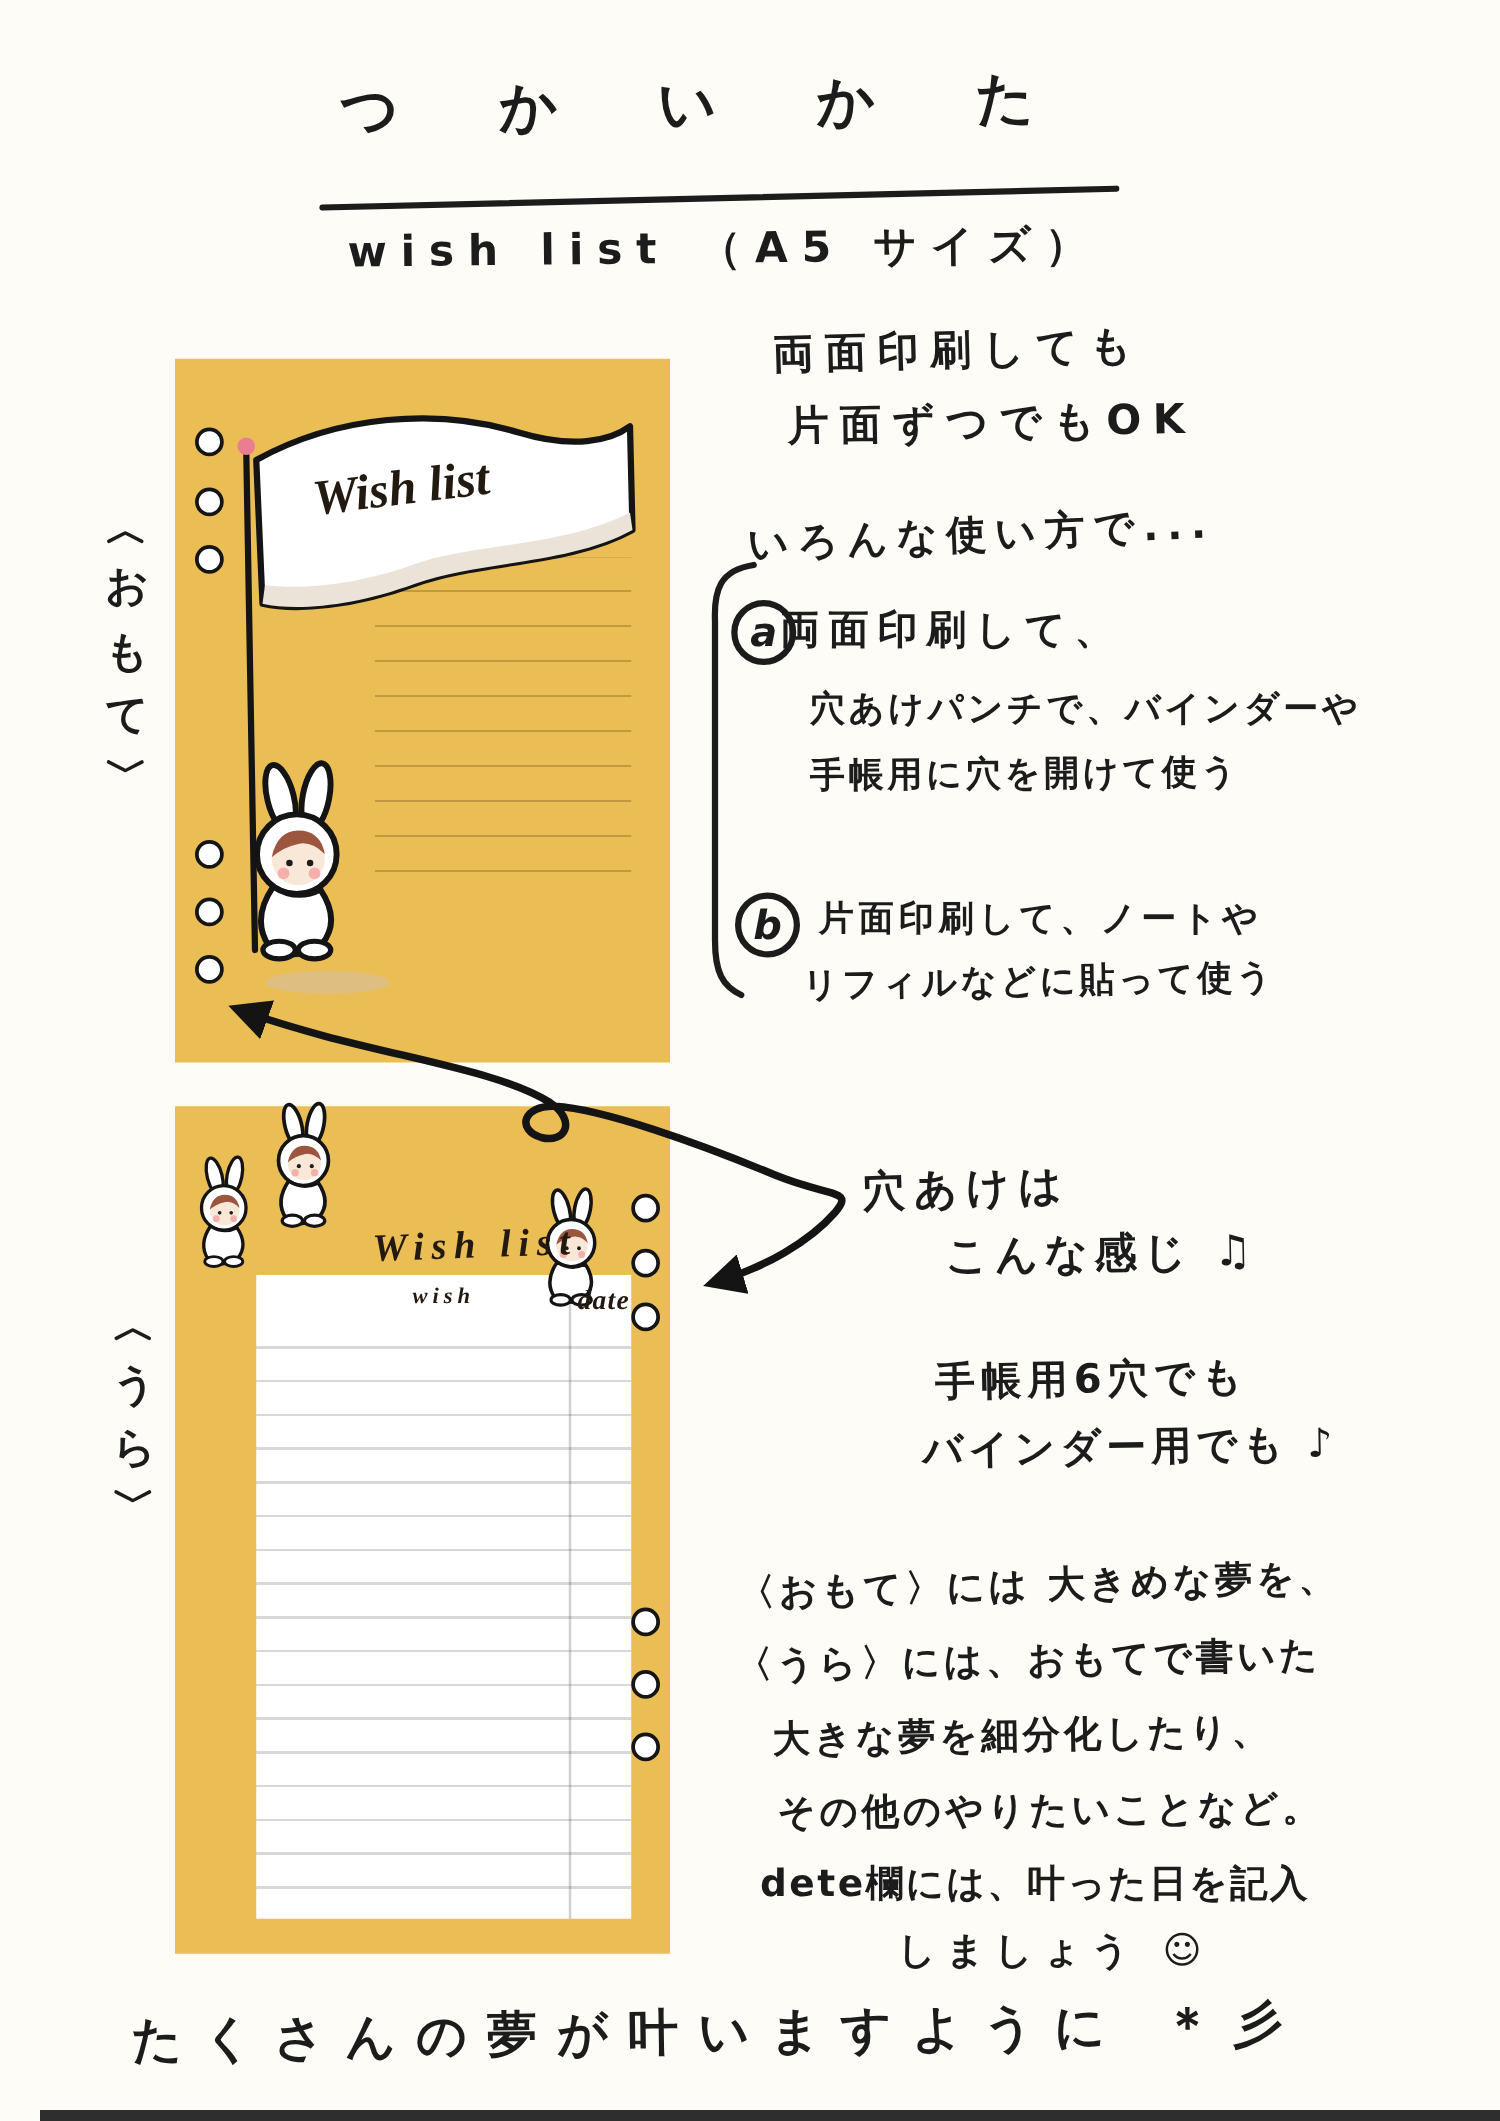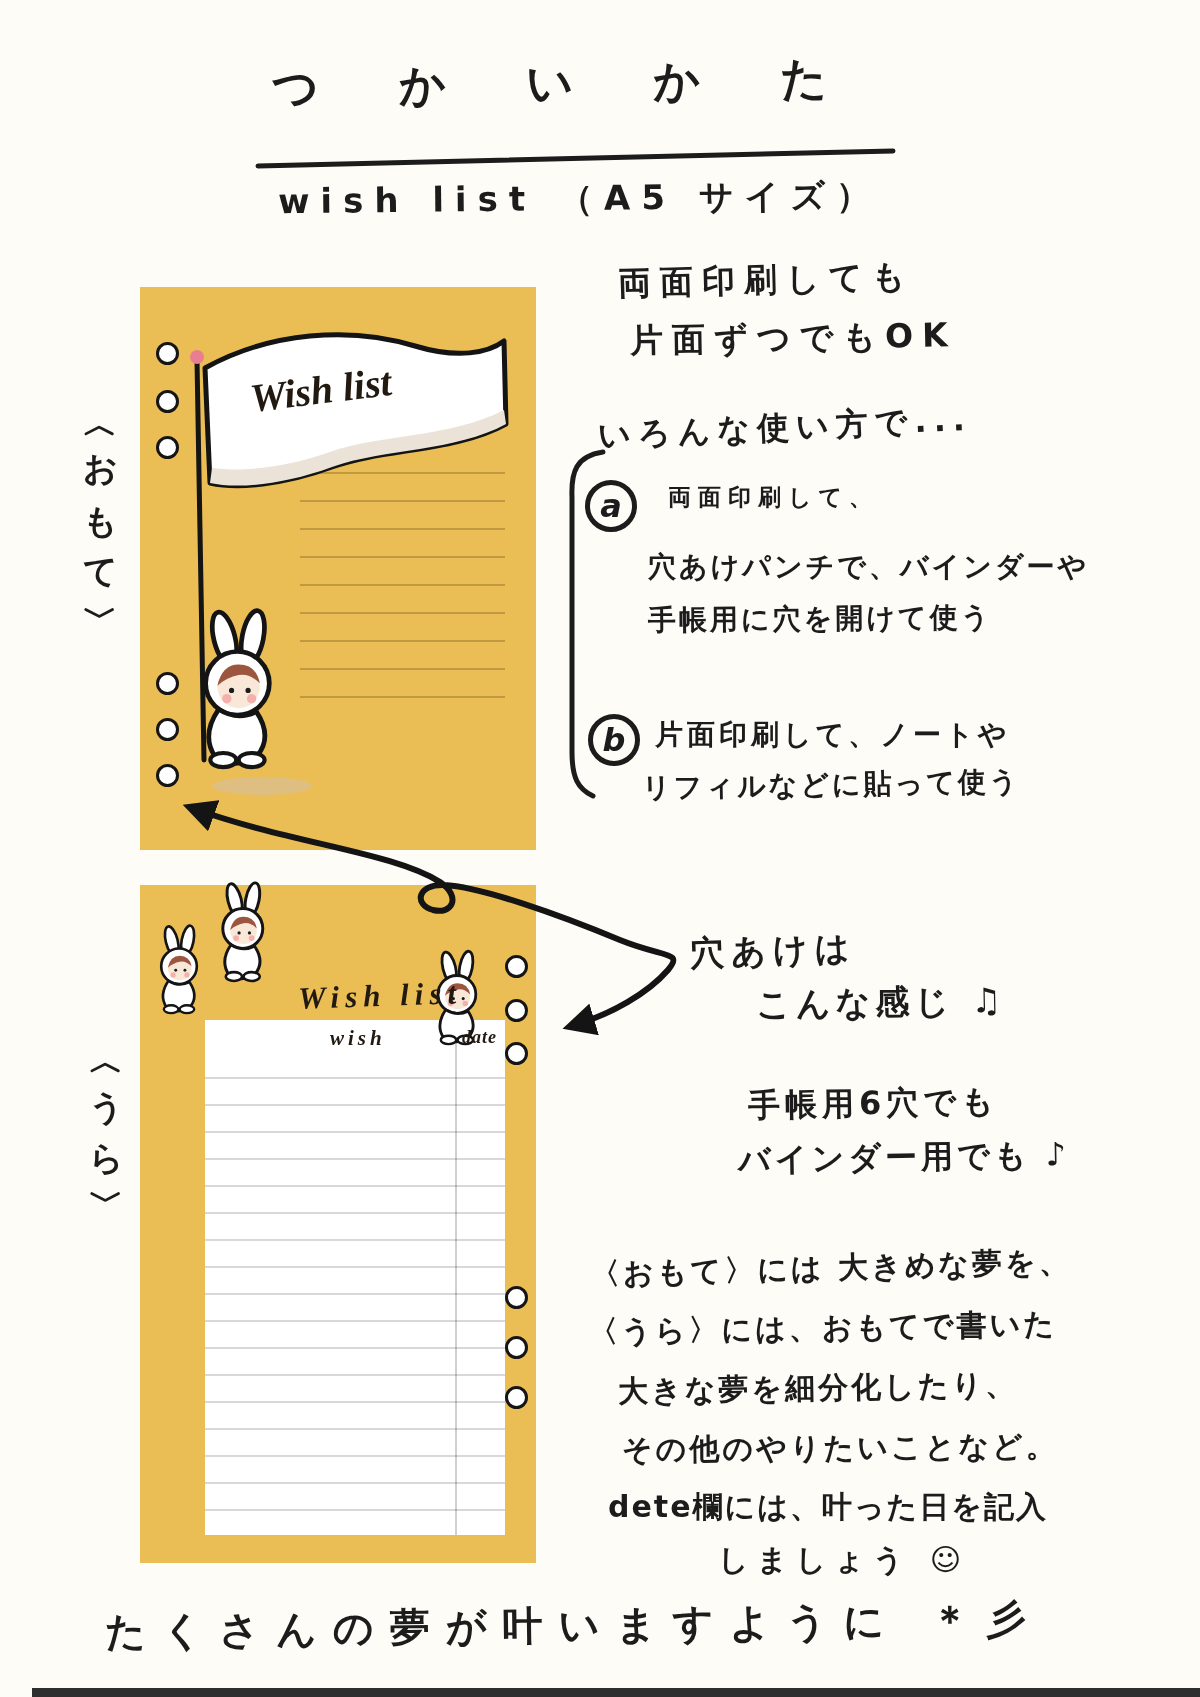--- a/index.html
+++ b/index.html
@@ -17,21 +17,21 @@
   .note1a{left:618px;top:258px;font-size:33px;letter-spacing:9px;transform:rotate(-1.5deg);}
   .note1b{left:630px;top:316px;font-size:33px;letter-spacing:9px;transform:rotate(-1deg);}
   .usage-intro{left:598px;top:406px;font-size:32px;letter-spacing:7px;transform:rotate(-2.5deg);}
   .opt-circle{
     width:52px;height:52px;border:5px solid #1c1c1c;border-radius:50%;
     font-size:32px;font-style:italic;font-weight:bold;display:flex;align-items:center;justify-content:center;
     background:#fdfcf7;box-sizing:border-box;
   }
   .a-circle{left:585px;top:480px;}
   .b-circle{left:588px;top:714px;}
-  .a-line1{left:668px;top:482px;font-size:23px;letter-spacing:7px;}
+  .a-line1{left:624px;top:482px;font-size:32px;letter-spacing:7px;}
   .a-line2{left:648px;top:548px;font-size:28px;letter-spacing:3px;text-align:right;}
   .a-line3{left:648px;top:600px;font-size:28px;letter-spacing:3px;transform:rotate(-0.5deg);}
   .b-line1{left:655px;top:716px;font-size:28px;letter-spacing:4px;}
   .b-line2{left:642px;top:766px;font-size:28px;letter-spacing:3px;transform:rotate(-1deg);}
   .holes-l1{left:690px;top:928px;font-size:34px;letter-spacing:7px;transform:rotate(-2deg);}
   .holes-l2{left:756px;top:980px;font-size:34px;letter-spacing:5px;transform:rotate(-1deg);}
   .holes-l3{left:748px;top:1082px;font-size:32px;letter-spacing:5px;transform:rotate(-1deg);}
   .holes-l4{left:738px;top:1136px;font-size:32px;letter-spacing:4px;transform:rotate(-1deg);}
   .det-l1{left:590px;top:1248px;font-size:30px;letter-spacing:3px;transform:rotate(-1.5deg);}
   .det-l2{left:588px;top:1308px;font-size:30px;letter-spacing:3px;transform:rotate(-1deg);}
@@ -54,22 +54,22 @@
   }
   .wish-table{
     left:205px;top:1020px;width:300px;height:515px;background:#fff;
   }
   .table-rows{
     position:absolute;left:0;top:32px;width:100%;height:483px;
     background:repeating-linear-gradient(to bottom,transparent 0 25px,rgba(40,40,40,0.18) 25px 27px);
   }
   .col-divider{position:absolute;left:250px;top:0;width:2px;height:100%;background:rgba(40,40,40,0.22);}
   .cursive{font-family:"Liberation Serif",serif;font-style:italic;font-weight:bold;color:#221910;}
-  .th-wish{left:330px;top:1026px;font-size:21px;letter-spacing:4px;}
-  .th-date{left:462px;top:1027px;font-size:18px;letter-spacing:1px;}
+  .th-wish{left:330px;top:1026px;font-size:18px;letter-spacing:4px;}
+  .th-date{left:462px;top:1027px;font-size:22px;letter-spacing:1px;}
   .back-title{left:298px;top:978px;font-size:31px;letter-spacing:6px;transform:rotate(-2deg);}
   
   .vlabel{
     writing-mode:vertical-rl;font-size:34px;font-weight:bold;letter-spacing:14px;
   }
   .front-label{left:78px;top:415px;}
   .back-label{left:84px;top:1052px;}
   
   .overlay{left:0;top:0;pointer-events:none;}
   .scanbar{left:32px;top:1688px;width:1168px;height:9px;background:#2e2e2e;}

